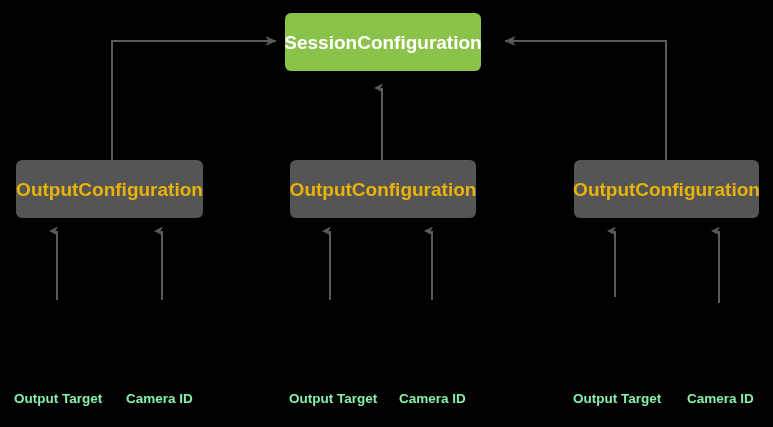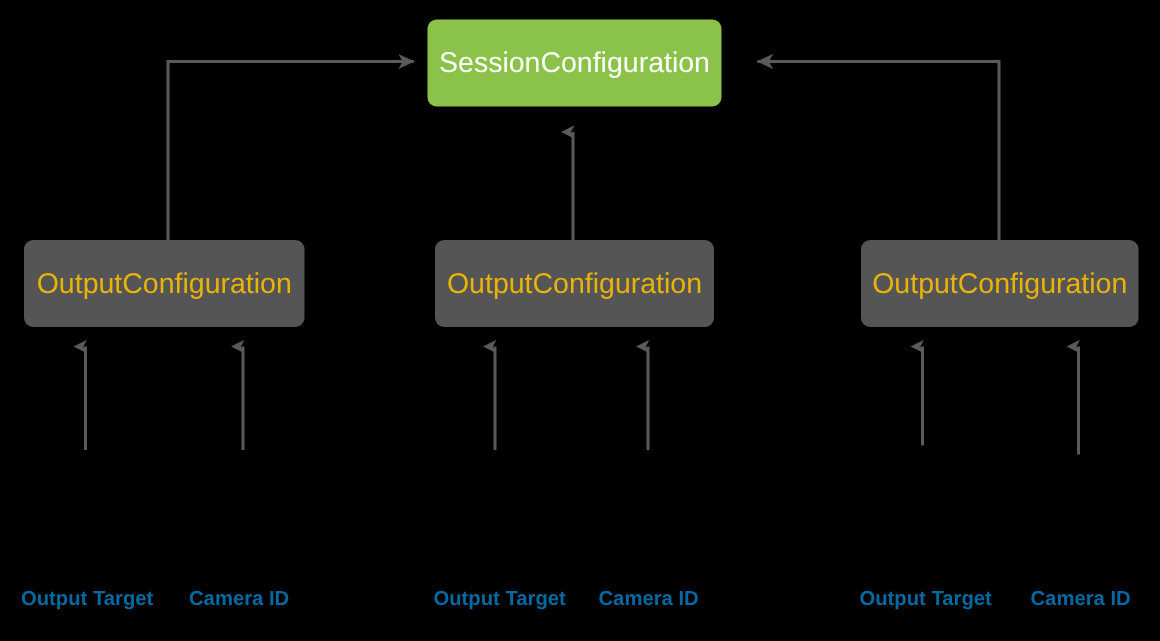--- a/index.html
+++ b/index.html
@@ -32,20 +32,21 @@
   }
   .node {
     position: absolute;
     box-sizing: border-box;
     border-radius: 6px;
     display: flex;
     align-items: center;
     justify-content: center;
     text-align: left;
     white-space: nowrap;
+    font-weight: bold;
   }
   .node-label {
     display: block;
     line-height: 1;
   }
   .node-session {
     background: #8BC34A;
   }
   .node-session .node-label {
     color: #ffffff;
@@ -53,21 +54,21 @@
   }
   .node-output {
     background: #555555;
   }
   .node-output .node-label {
     color: #eab308;
     font-size: 19px;
   }
   .leaf-label {
     position: absolute;
-    color: #0369a1;
+    color: #86efac;
     font-size: 13.5px;
     font-weight: bold;
     line-height: 1;
     white-space: nowrap;
   }
 </style>
 </head>
 <body>
 
 <div id="diagram-canvas">

